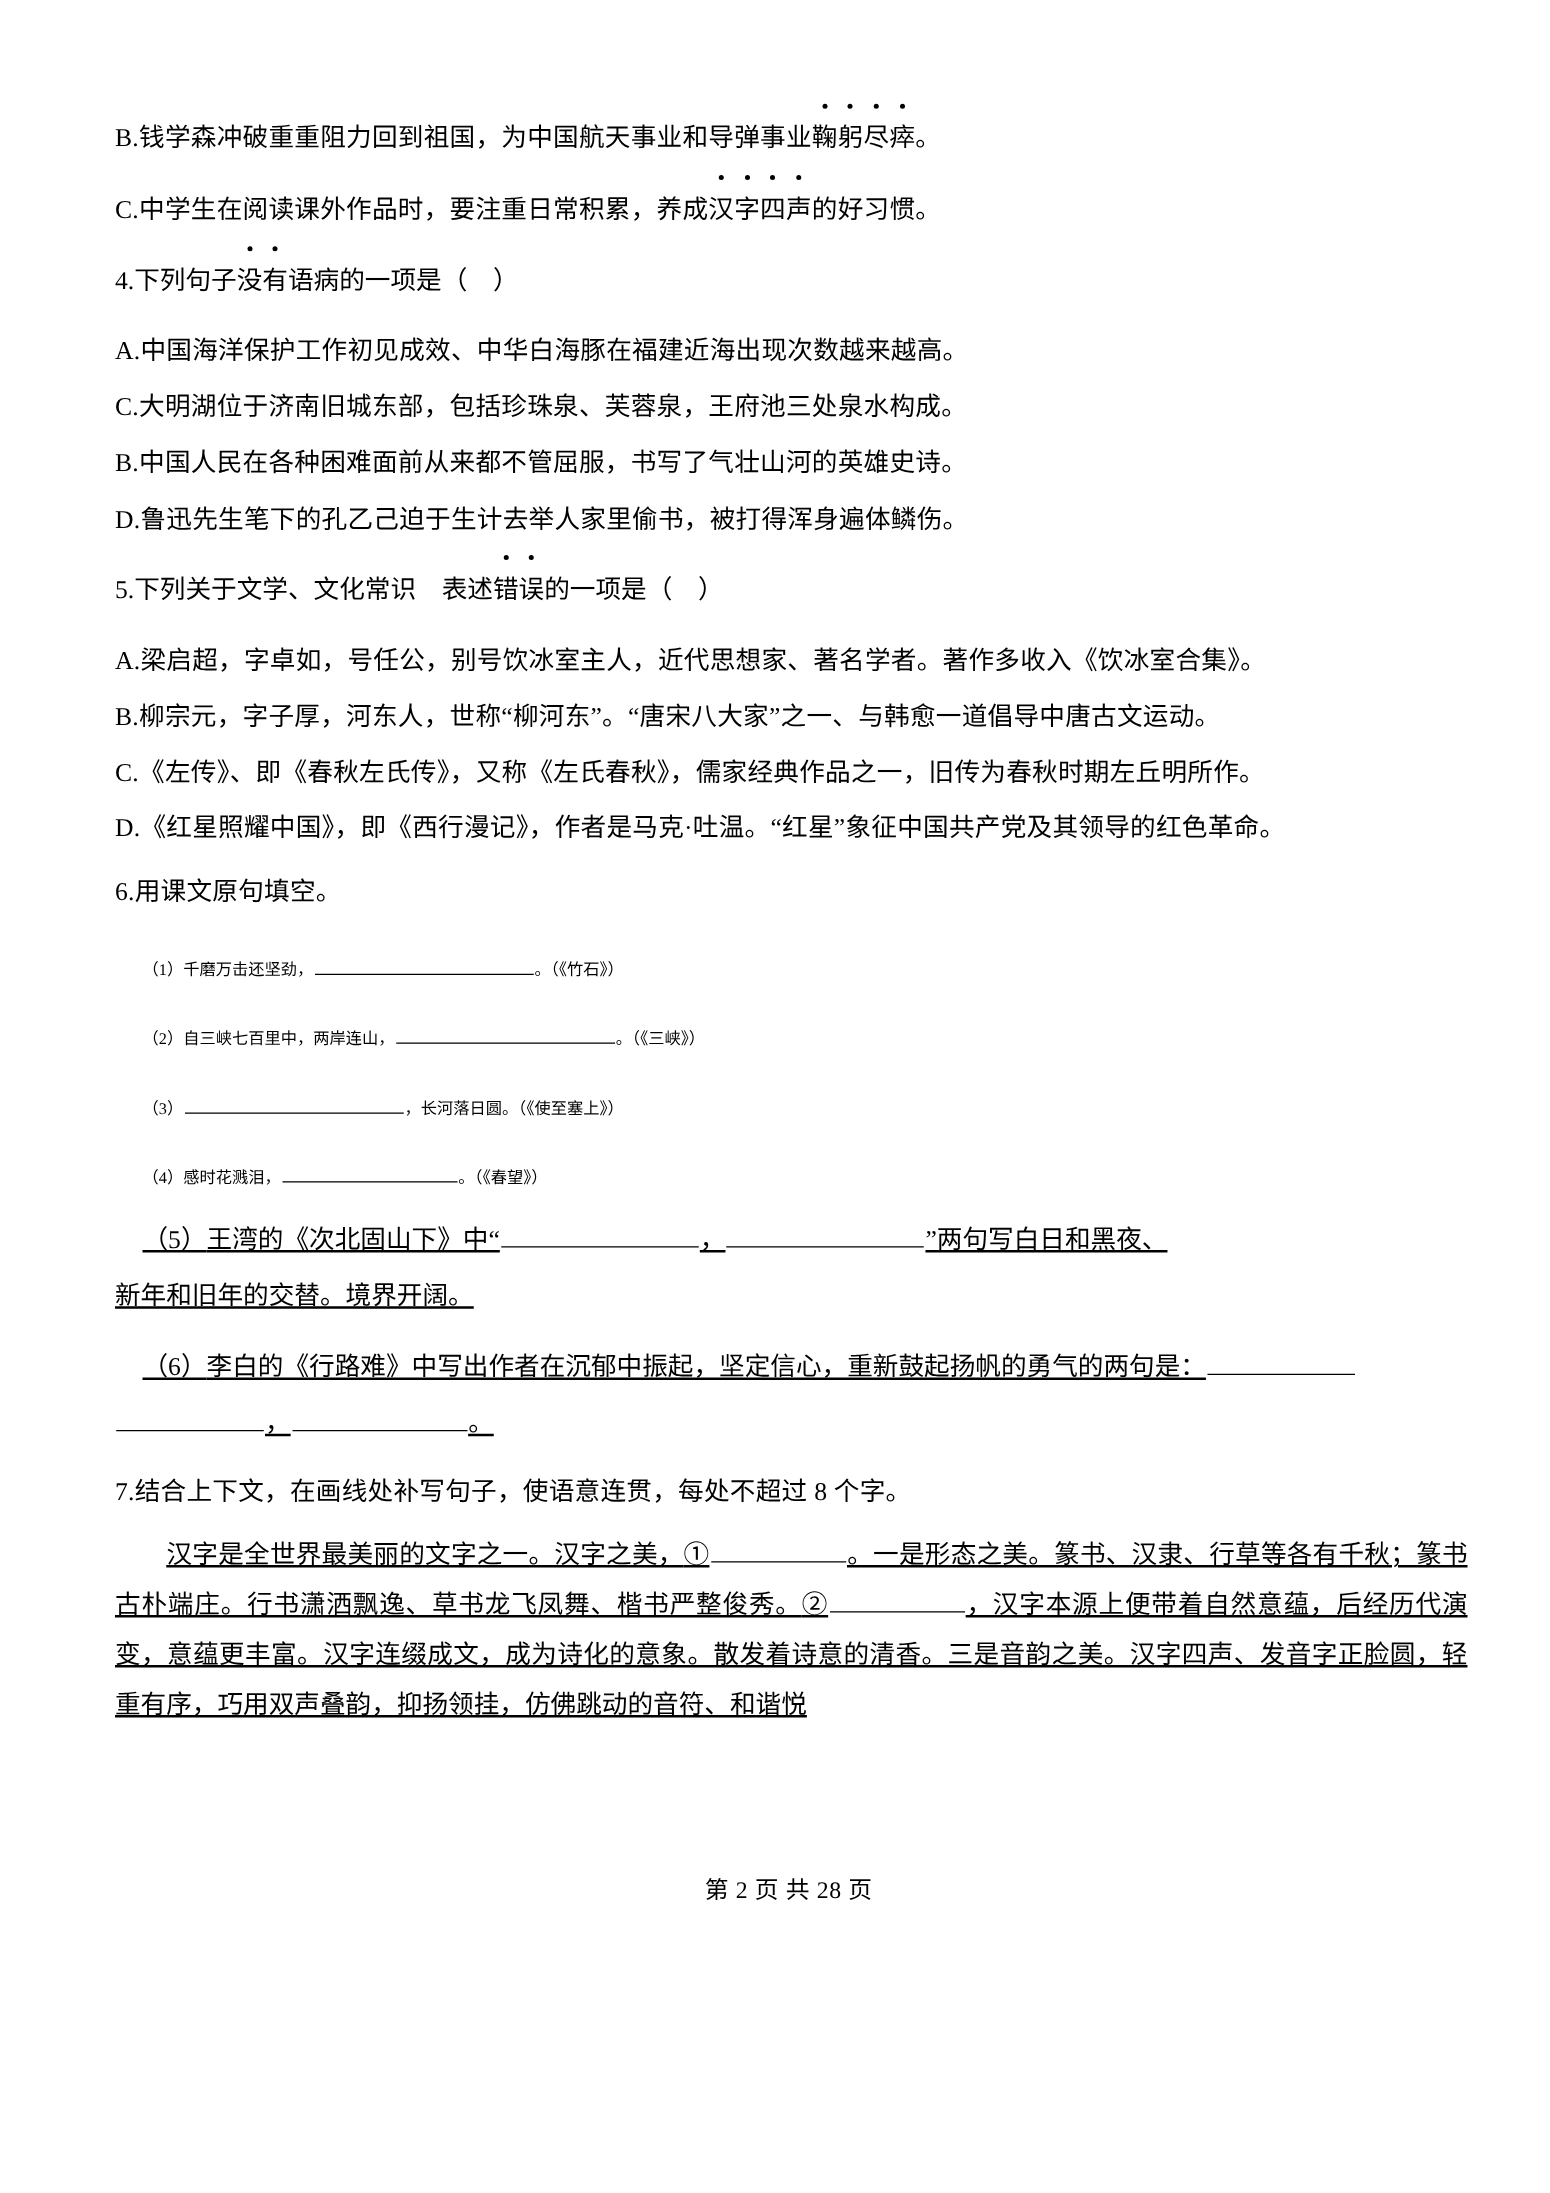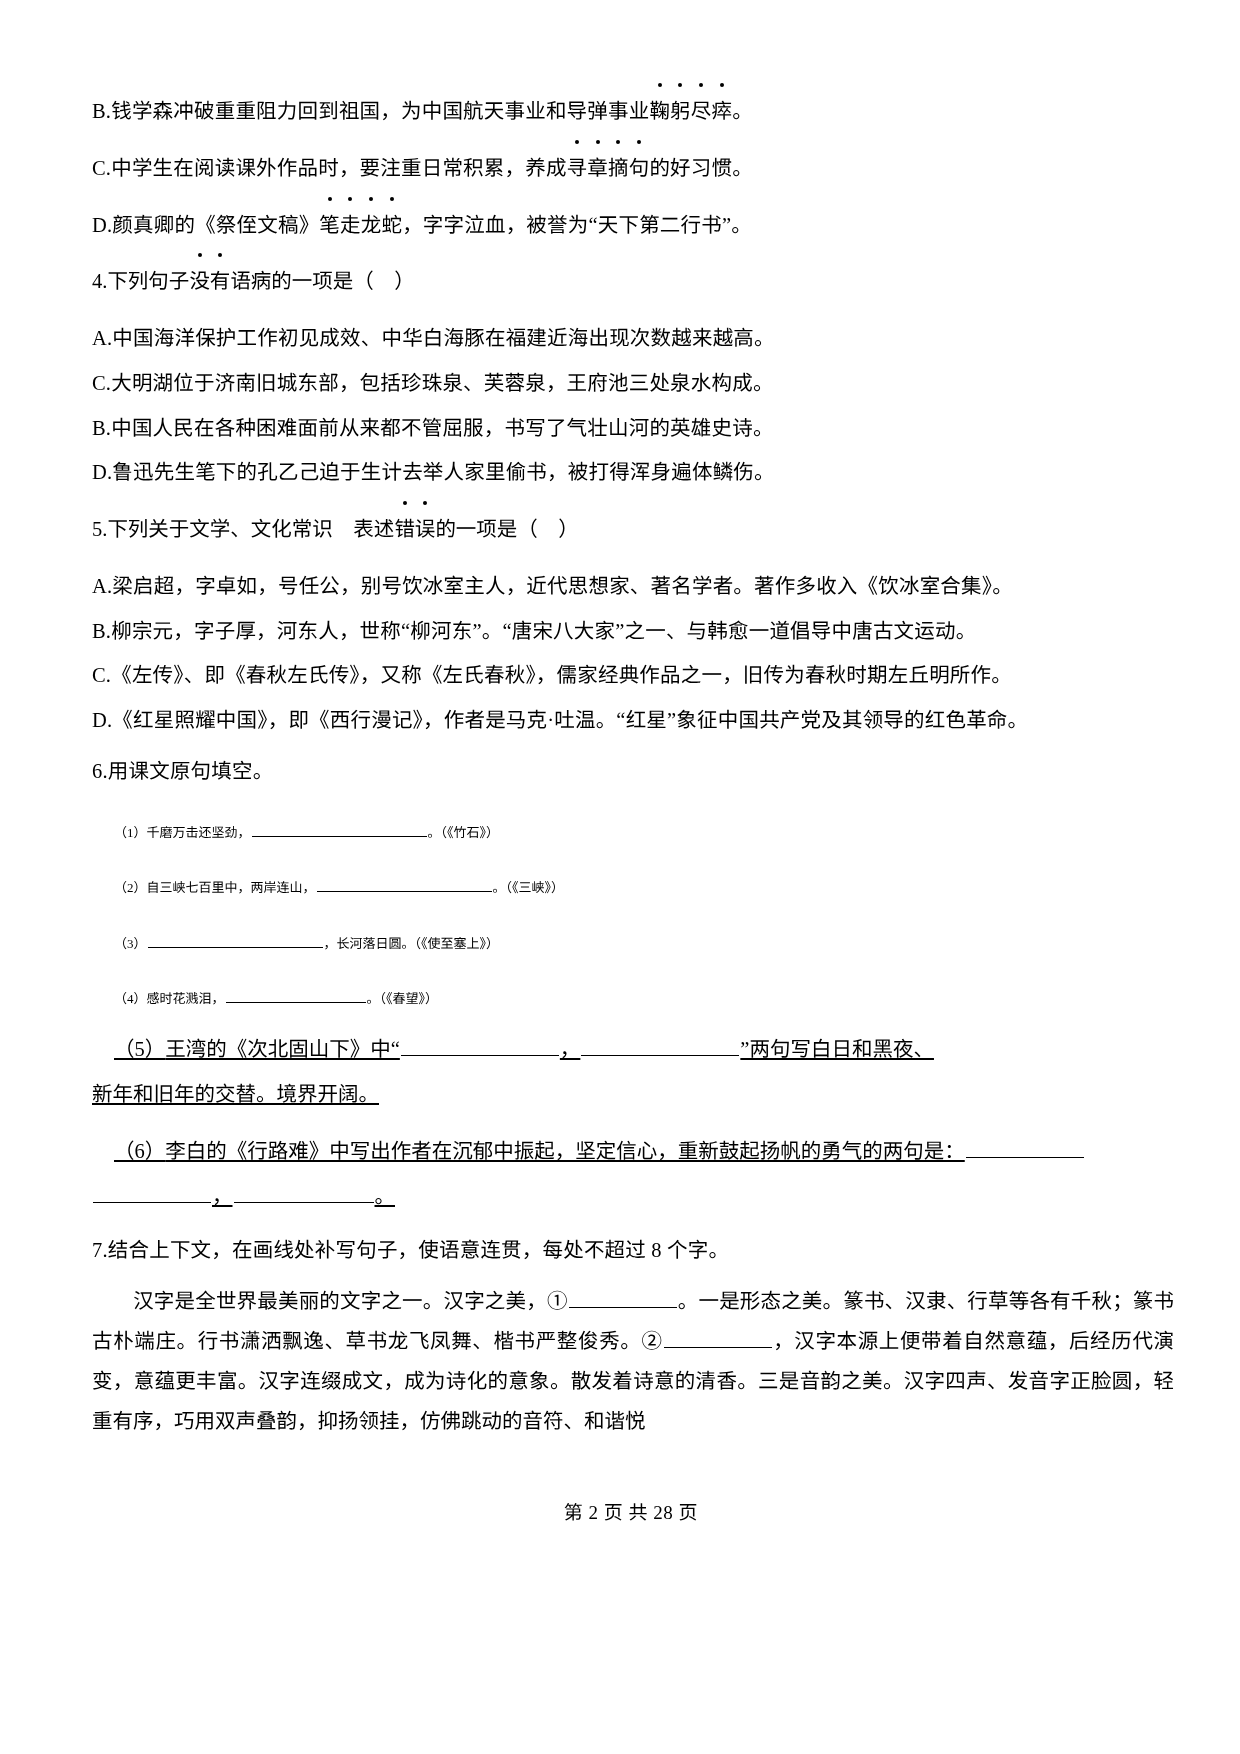--- a/index.html
+++ b/index.html
@@ -102,20 +102,21 @@
     line-height: 1.62;
     white-space: nowrap;
   }
 
   
   .passage {
     font-size: 20.5px;
     line-height: 1.95;
     text-align: justify;
     margin-top: 16px;
+    text-decoration: underline;
   }
   .passage .indent { display: inline-block; width: 2em; }
   .p-blank {
     display: inline-block;
     border-bottom: 1.6px solid #000;
     width: 108px;
     height: 0.95em;
     margin: 0 1px;
   }
 
@@ -144,31 +145,23 @@
           <i></i>
         </span><span>鞠躬尽瘁</span></span><span>。</span>
   </div>
 
   <div class="line opt">
     <span class="label">C.</span><span>中学生在阅读课外作品时，要注重日常积累，养成</span><span class="dotted"><span class="dots">
           <i></i>
           <i></i>
           <i></i>
           <i></i>
-        </span><span>寻章摘句</span></span><span>的好习惯。</span>
-  </div>
-
-  <div class="line opt">
-    <span class="label">D.</span><span>颜真卿的《祭侄文稿》</span><span class="dotted"><span class="dots">
-          <i></i>
-          <i></i>
-          <i></i>
-          <i></i>
-        </span><span>笔走龙蛇</span></span><span>，字字泣血，被誉为“天下第二行书”。</span>
-  </div>
+        </span><span>汉字四声</span></span><span>的好习惯。</span>
+  </div>
+
 
   <div class="qline">
     <span class="label">4.</span><span>下列句子</span><span class="dotted"><span class="dots">
           <i></i>
           <i></i>
         </span><span>没有</span></span><span>语病的一项是（　）</span>
   </div>
 
   <div class="line opt">
     <span class="label">A.</span><span>中国海洋保护工作初见成效、中华白海豚在福建近海出现次数越来越高。</span>

